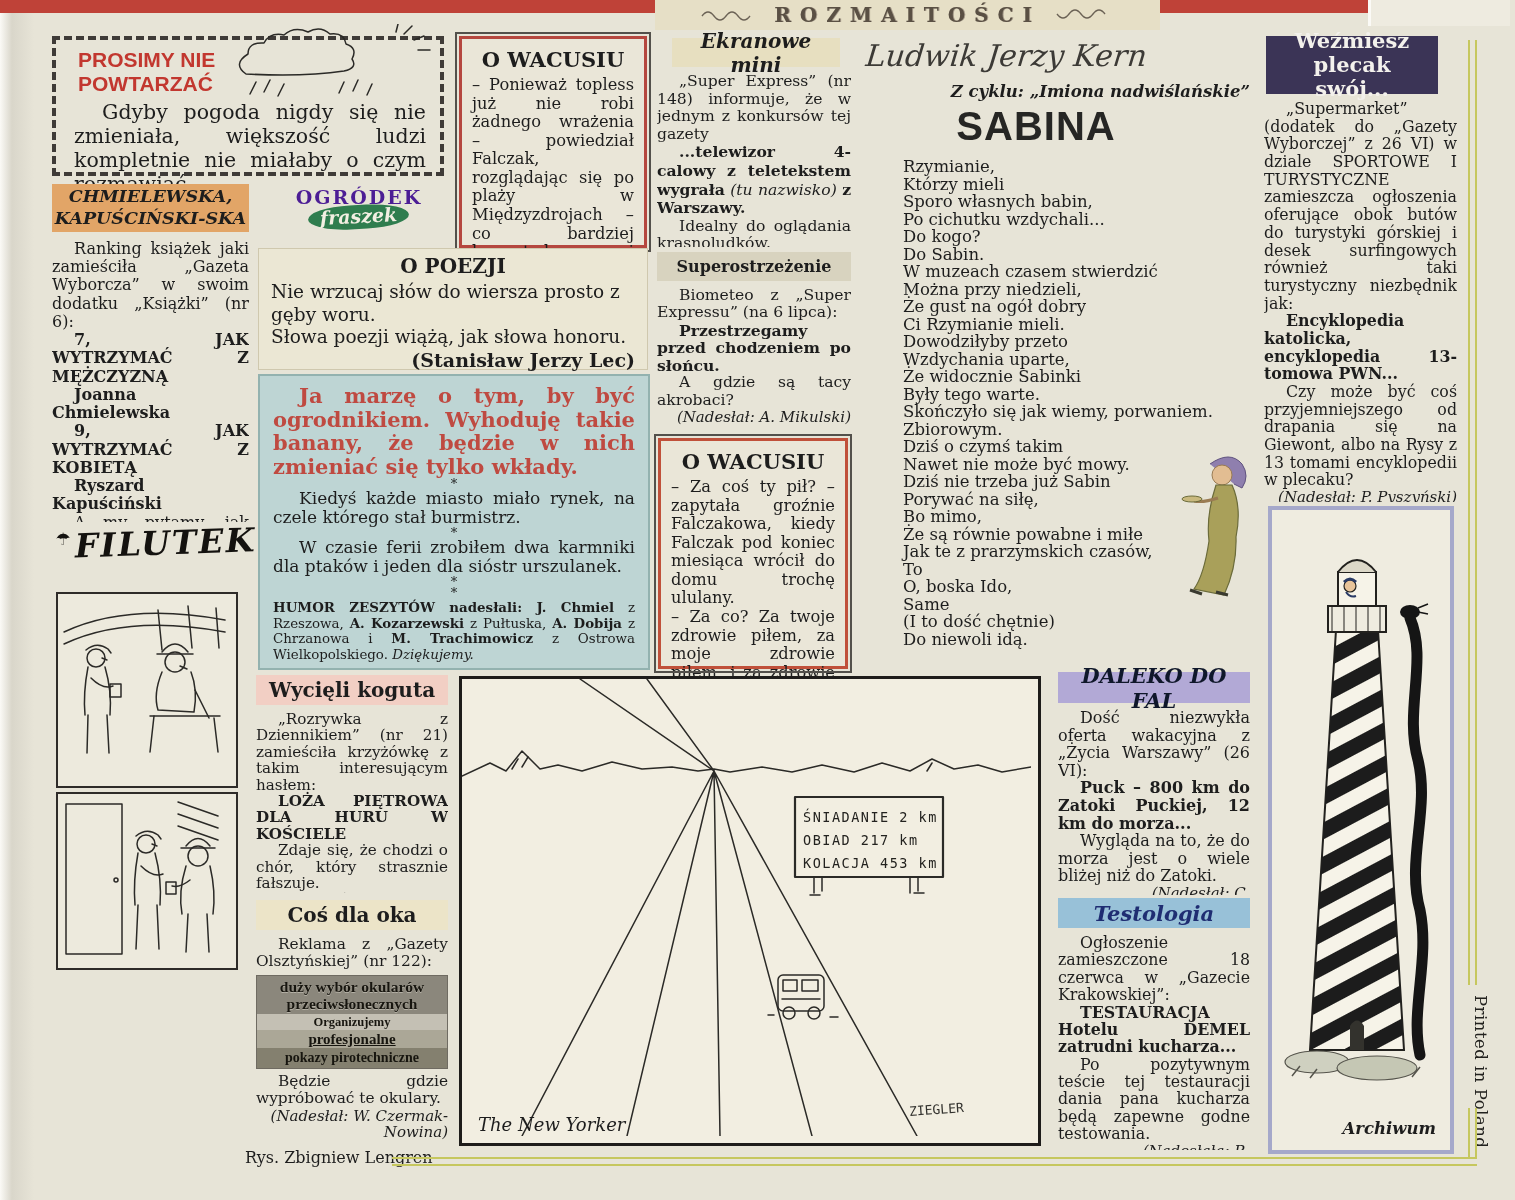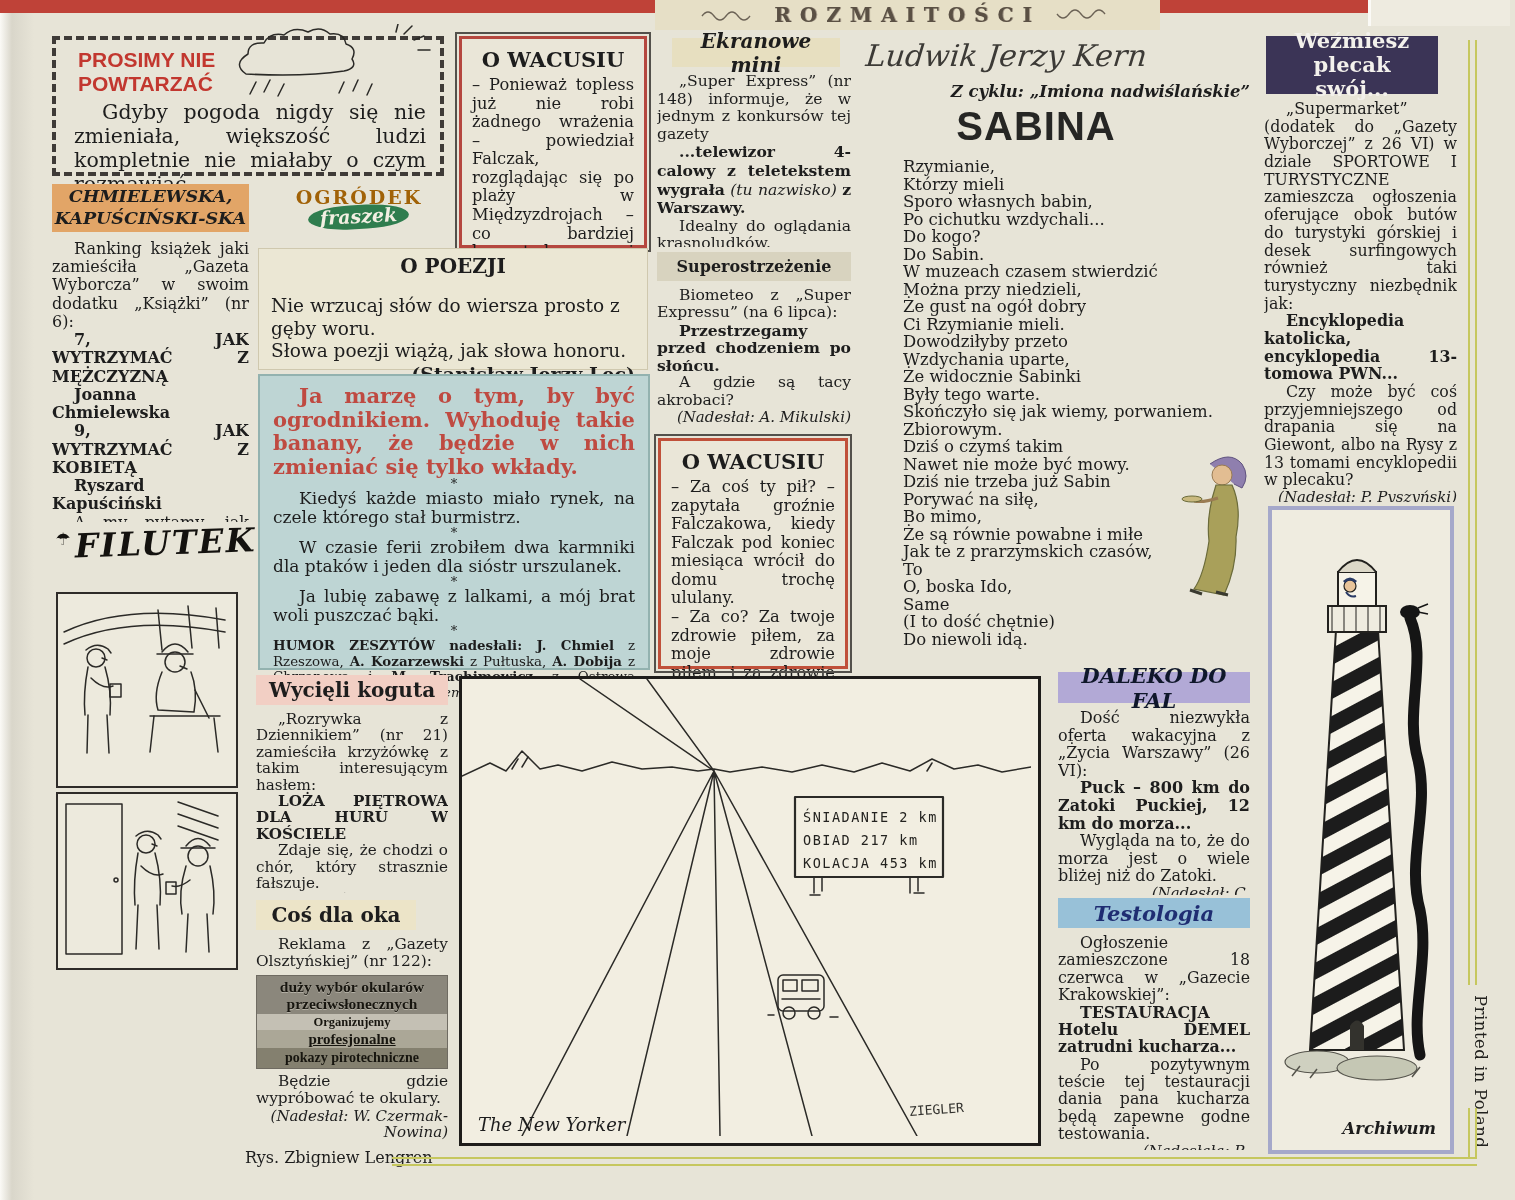--- a/index.html
+++ b/index.html
@@ -47,25 +47,25 @@
 
   
   .wac{background:#eae6d8;border:3px solid #b5473f;outline:2px solid #53504b;outline-offset:2px;padding:6px 10px;}
   .wac h3{margin:2px 0 4px;text-align:center;font-size:21px;}
   .wac .txt{font-size:16.3px;line-height:1.14;}
   .wac1{left:459px;top:36px;width:162px;height:194px;}
   .wac2{left:658px;top:438px;width:164px;height:213px;border-color:#c0503a;}
 
   
   .ogrodek{left:284px;top:186px;width:150px;height:60px;text-align:center;}
-  .ogrodek-top{color:#a16207;font-weight:bold;font-size:19px;letter-spacing:2px;}
+  .ogrodek-top{color:#4c1d95;font-weight:bold;font-size:19px;letter-spacing:2px;}
   .ogrodek-bottom{display:inline-block;background:#2f7d4e;color:#f2efe2;font-weight:bold;font-style:italic;
                   font-size:19px;padding:0 12px 2px;border-radius:50%/60%;transform:rotate(-3deg);margin-top:-3px;}
   .poezja{left:258px;top:248px;width:364px;height:110px;background:#ebe7d4;border:1px solid #cfc8ae;padding:5px 12px;}
-  .poezja h3{margin:0 0 17px;text-align:center;font-size:20px;}
+  .poezja h3{margin:0 0 3px;text-align:center;font-size:20px;}
   .poezja .line{font-size:18.5px;line-height:1.22;}
   .poezja .credit{font-style:normal;font-weight:bold;font-size:19px;}
 
   
   .humor{left:258px;top:374px;width:362px;height:276px;background:#bed5d4;border:2px solid #93b2af;padding:8px 13px;}
   .humor-lead{color:#bf4a41;font-weight:bold;font-size:21px;line-height:1.12;text-align:justify;text-indent:26px;}
   .humor .star{text-align:center;font-size:13px;line-height:11px;}
   .humor .item{font-size:17px;line-height:1.12;text-align:justify;text-indent:26px;}
   .humor-footer{font-size:13.4px;line-height:1.16;text-align:justify;margin-top:2px;}
 
@@ -92,21 +92,21 @@
 
   
   .dal-band{left:1058px;top:672px;width:192px;height:31px;background:#b2a9d6;font-style:italic;font-size:21px;color:#0f172a;}
   .dal-body{left:1058px;top:709px;width:192px;height:186px;font-size:16px;line-height:1.1;overflow:hidden;}
   .tes-band{left:1058px;top:898px;width:192px;height:30px;background:#98c1d8;font-style:italic;font-size:21px;color:#1f2d72;}
   .tes-body{left:1058px;top:934px;width:192px;height:216px;font-size:15.8px;line-height:1.1;overflow:hidden;}
 
   
   .wyc-band{left:256px;top:675px;width:192px;height:30px;background:#f2cfc4;font-size:20px;}
   .wyc-body{left:256px;top:711px;width:192px;height:182px;font-size:15.2px;line-height:1.08;overflow:hidden;}
-  .cos-band{left:256px;top:900px;width:160px;height:30px;background:#ece4c8;font-size:20px;}
+  .cos-band{left:256px;top:900px;width:192px;height:30px;background:#ece4c8;font-size:20px;}
   .cos-body{left:256px;top:936px;width:192px;height:210px;font-size:15.4px;line-height:1.12;overflow:hidden;}
   .ad-clip{margin:4px 0;background:#9a968c;border:1px solid #6f6b62;text-align:center;
            font-family:"Liberation Serif",serif;color:#17150f;}
   .ad-row1{background:#8b877c;font-weight:bold;font-size:15.5px;line-height:1.1;padding:2px 0;text-shadow:0 1px 0 #b5b1a6;}
   .ad-row2{background:#c4c0b4;font-weight:bold;font-size:12.5px;padding:1px 0;}
   .ad-row3{background:#aba797;font-weight:bold;font-size:15px;padding:1px 0;text-decoration:underline;}
   .ad-row4{background:#84806f;font-weight:bold;font-size:14px;padding:2px 0;}
 
   
   .wez-band{left:1266px;top:36px;width:172px;height:58px;background:#3b3456;color:#f3f1ec;
@@ -246,21 +246,20 @@
     <div class="credit">(Stanisław Jerzy Lec)</div>
   </div>
 
   <div class="abs humor">
     <p class="humor-lead">Ja marzę o tym, by być ogrodnikiem. Wyhoduję takie banany, że będzie w nich zmieniać się tylko wkłady.</p>
     <div class="star">*</div>
     <p class="item">Kiedyś każde miasto miało rynek, na czele którego stał burmistrz.</p>
     <div class="star">*</div>
     <p class="item">W czasie ferii zrobiłem dwa karmniki dla ptaków i jeden dla sióstr urszulanek.</p>
     <div class="star">*</div>
-    <p class="item">Ja lubię zabawę z lalkami, a mój brat woli puszczać bąki.</p>
     <div class="star">*</div>
     <p class="humor-footer"><span class="b">HUMOR ZESZYTÓW nadesłali: </span><span class="b">J. Chmiel</span><span> z Rzeszowa, </span><span class="b">A. Kozarzewski</span><span> z Pułtuska, </span><span class="b">A. Dobija</span><span> z Chrzanowa i </span><span class="b">M. Trachimowicz</span><span> z Ostrowa Wielkopolskiego. </span><span class="i">Dziękujemy.</span></p>
   </div>
 
   <div class="abs band ekr-band">Ekranowe mini</div>
   <div class="abs ekr-body jp ind">
     <p>„Super Express” (nr 148) informuje, że w jednym z konkursów tej gazety</p>
     <p><span class="b">...telewizor 4-calowy z teletekstem wygrała</span> <span class="i">(tu nazwisko)</span> <span class="b">z Warszawy.</span></p>
     <p>Idealny do oglądania krasnoludków.</p>
 

